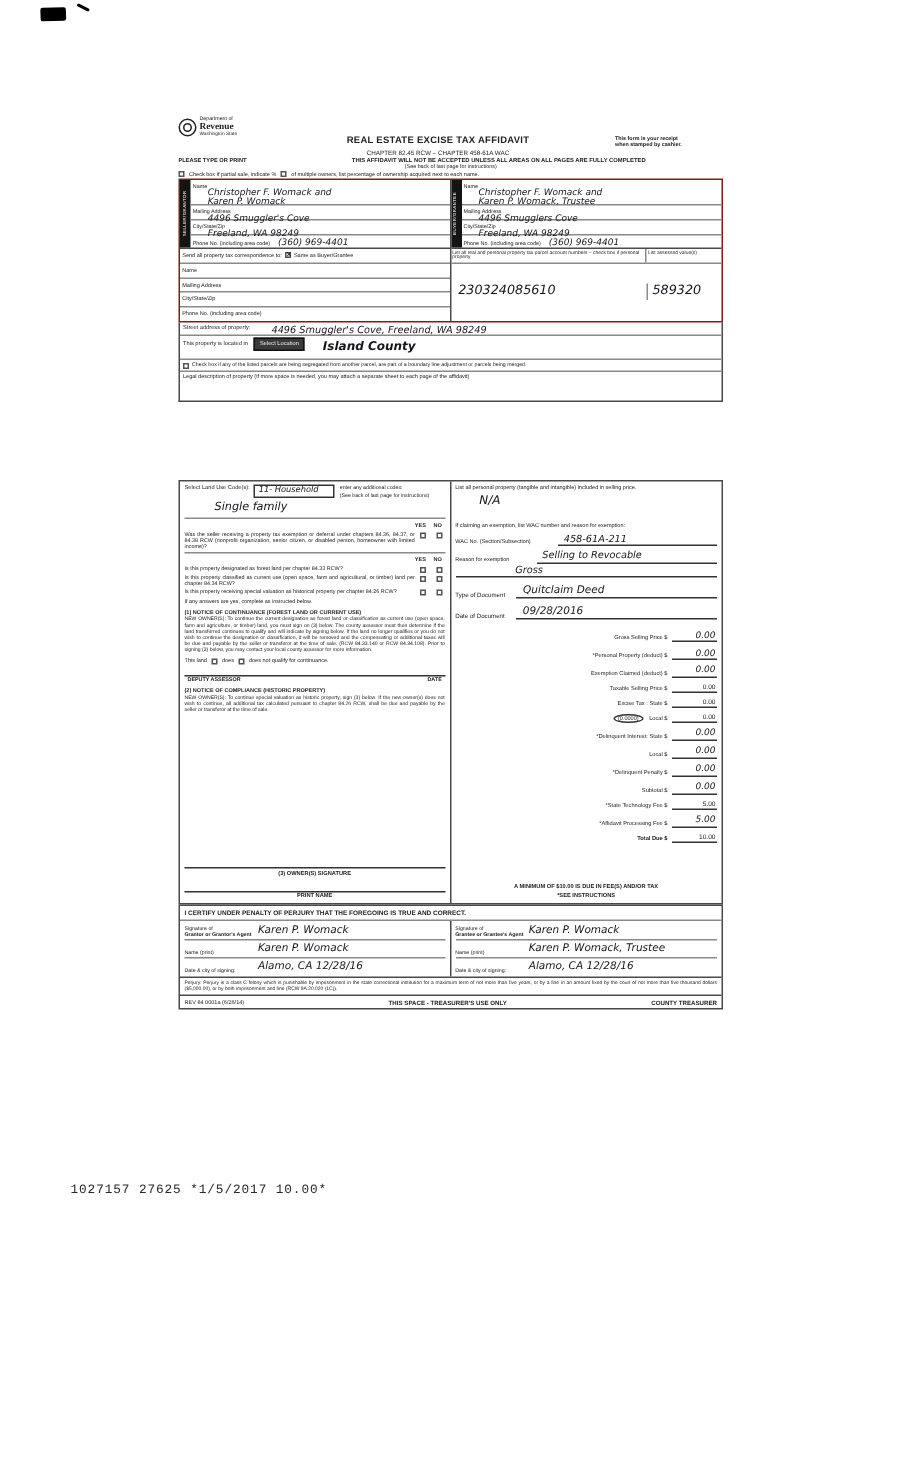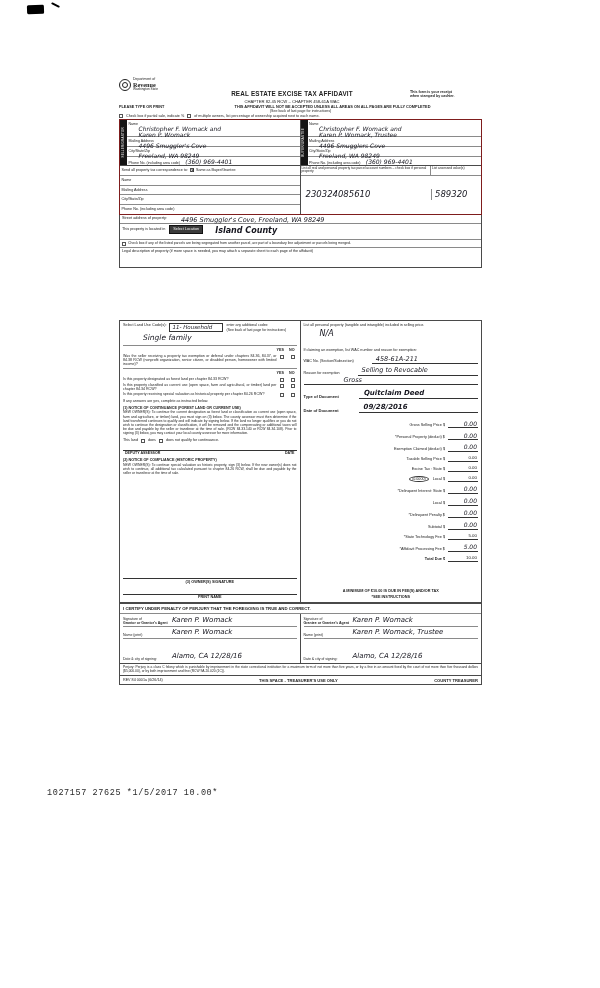--- a/index.html
+++ b/index.html
@@ -98,38 +98,38 @@
   .center-rule{border-top:1px solid #333;text-align:center;font-size:3.8px;font-weight:bold;padding-top:.5px;}
   .push-down{margin-top:auto;}
   .gap8{height:9px;}
 
   .pp-label{font-size:3.7px;line-height:1.25;}
   .na{font-size:8px;margin:1px 0 0 16px;}
   .exempt-intro{font-size:3.7px;margin-top:9px;}
   .wac-row{display:flex;align-items:flex-end;gap:18px;font-size:3.7px;margin-top:2px;}
   .wac-val{flex:1;border-bottom:1px solid #333;font-size:6.5px;padding-left:4px;white-space:nowrap;}
   .reason-val2{border-bottom:1px solid #333;font-size:6.5px;padding-left:40px;white-space:nowrap;}
-  .doc-row{display:flex;align-items:flex-end;gap:20px;font-size:4.1px;margin-top:4px;font-weight:bold;}
+  .doc-row{display:flex;align-items:flex-end;gap:7px;font-size:4.1px;margin-top:4px;font-weight:normal;}
   .doc-val{flex:1;border-bottom:1px solid #333;font-size:7px;padding-left:5px;white-space:nowrap;}
   .fee-table{margin-top:3px;}
   .fee-row{display:flex;align-items:flex-end;margin-top:3.2px;}
   .fee-label{flex:1;text-align:right;font-size:3.8px;padding-right:3px;white-space:nowrap;}
   .fee-value{width:30px;text-align:right;font-size:4.4px;border-bottom:1px solid #333;padding-right:1px;flex:none;}
   .fee-value.hand{font-size:6px;}
   .rate-oval{border:1px solid #333;border-radius:50%;padding:0 2px;font-size:3.7px;margin-right:4px;}
   .min-note{margin-top:auto;text-align:center;font-size:3.8px;font-weight:bold;line-height:1.4;}
 
   
   .certify-block{position:absolute;left:0;top:525px;width:100%;border:1px solid #4a4a4a;}
   .certify-line{font-size:4.3px;font-weight:bold;padding:1.5px 3px;border-bottom:1px solid #8a8a8a;}
   .sig-grid{display:flex;}
   .sig-cell{width:50%;padding:1px 3px;}
   .sig-cell.left{border-right:1px solid #4a4a4a;}
   .srow{display:flex;align-items:flex-end;gap:3px;border-bottom:1px solid #8a8a8a;padding:1px 0;min-height:9px;}
-  .srow:last-child{border-bottom:none;margin-top:12px;}
+  .srow:last-child{border-bottom:none;}
   .slabel{font-size:3.5px;line-height:1.15;width:46px;flex:none;}
   .sval{flex:1;font-size:7px;white-space:nowrap;}
   .perjury{font-size:3.3px;padding:1.5px 3px;text-align:justify;border-top:1px solid #4a4a4a;line-height:1.25;}
   .foot-row{display:flex;justify-content:space-between;align-items:center;border-top:1px solid #4a4a4a;padding:1.5px 3px;font-size:3.7px;}
   .foot-center{font-weight:bold;font-size:4.1px;}
   .foot-right{font-weight:bold;font-size:4.1px;}
 
   .stamp{position:absolute;left:47px;top:788px;font-family:"Liberation Mono",monospace;font-size:8.5px;letter-spacing:.6px;color:#2a2a2a;white-space:nowrap;}
 </style>
 </head>

